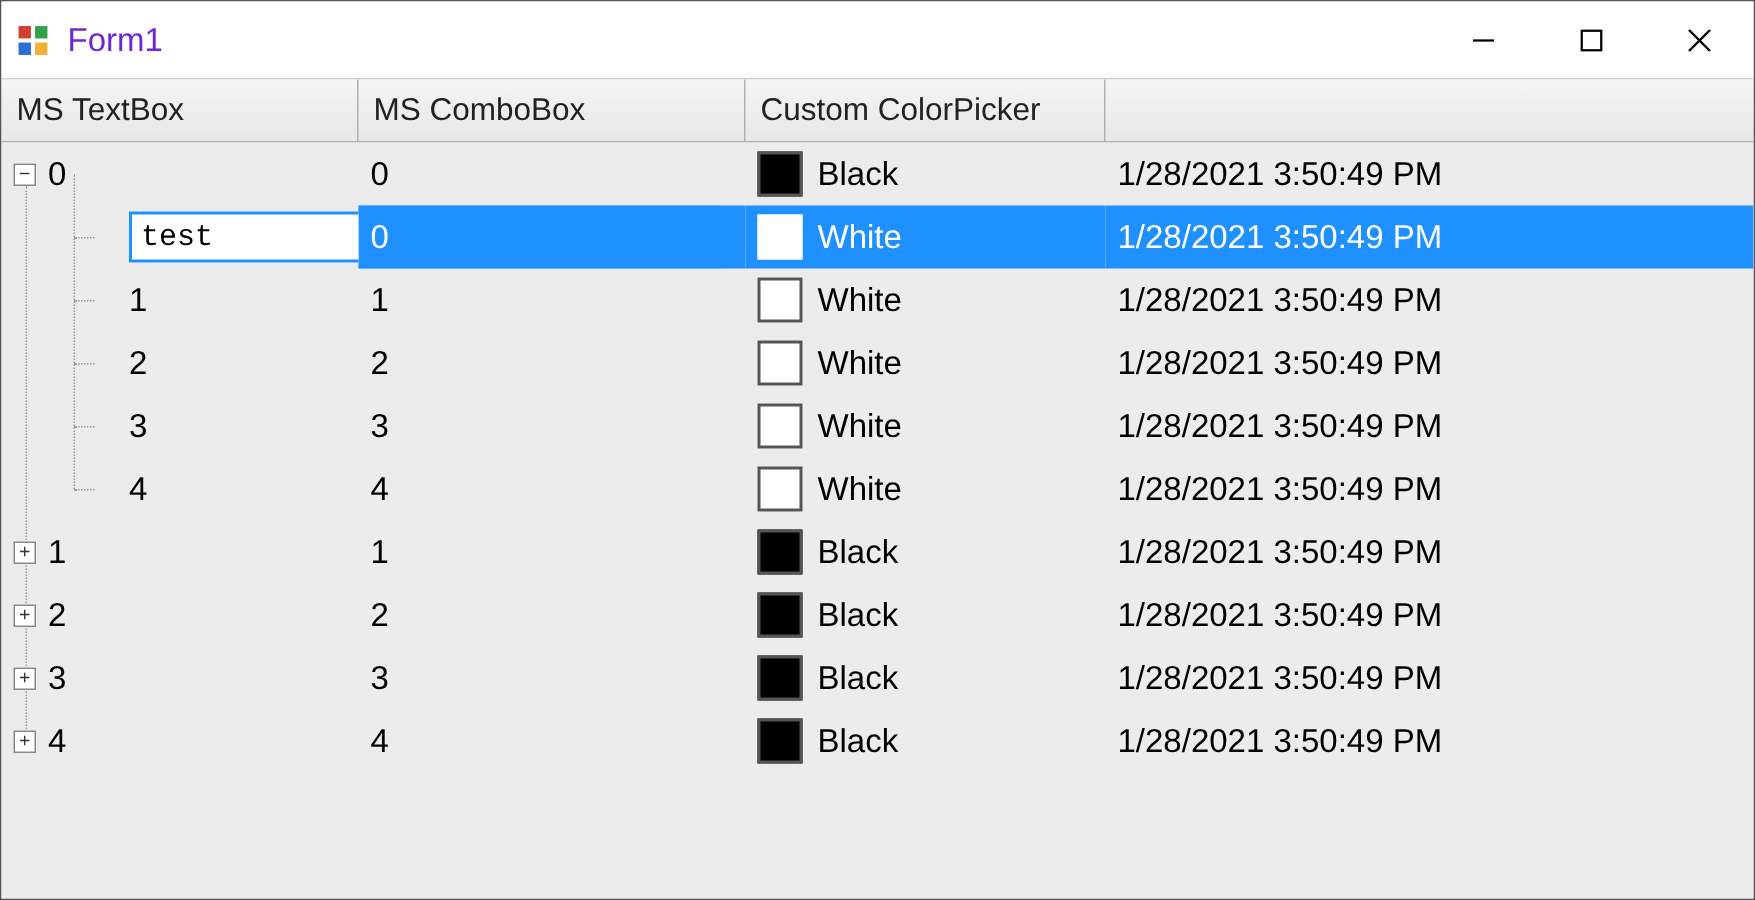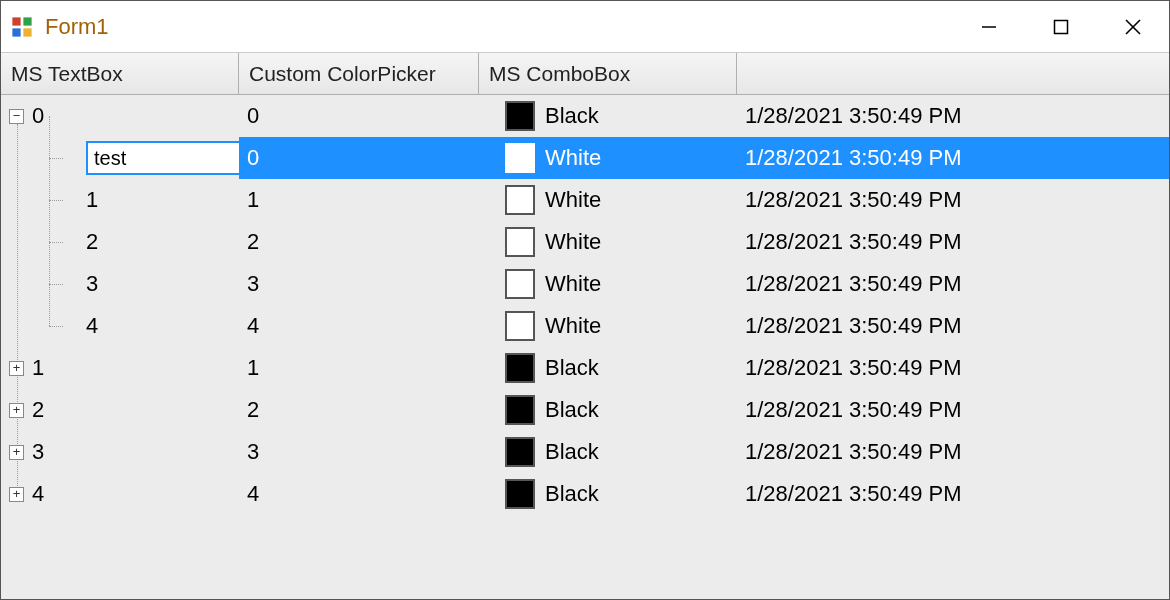--- a/index.html
+++ b/index.html
@@ -30,21 +30,21 @@
     border-bottom: 1px solid #ccc;
   }
   .titlebar .app-icon {
     width: 22px; height: 22px;
     margin: 0 12px 0 10px;
     display: inline-block;
   }
   .titlebar .title {
     flex: 1;
     font-size: 22px;
-    color: #a16207;
+    color: #6d28d9;
   }
   .titlebar .win-btns {
     display: flex;
     height: 100%;
   }
   .titlebar .win-btn {
     width: 72px;
     display: flex;
     align-items: center;
     justify-content: center;
@@ -131,21 +131,21 @@
   .tree-label {
     font-size: 22px;
   }
   .edit-input {
     height: 34px;
     width: 156px;
     border: 2px solid #1e90ff;
     background: #fff;
     padding: 0 6px;
     font-size: 20px;
-    font-family: Liberation Sans, sans-serif;
+    font-family: Liberation Mono, monospace;
   }
   .combo-edit {
     background: #1e90ff;
     color: #fff;
     width: 100%;
     height: 100%;
     display: flex;
     align-items: center;
     padding: 0 8px;
     margin: 0 -8px;
@@ -200,22 +200,22 @@
         <svg width="20" height="20" viewBox="0 0 20 20">
             <line x1="3" y1="3" x2="17" y2="17" stroke="#000" stroke-width="1.6"></line>
             <line x1="17" y1="3" x2="3" y2="17" stroke="#000" stroke-width="1.6"></line>
           </svg>
       </div>
     </div>
   </div>
 
   <div class="grid-header">
     <div class="hcell c0">MS TextBox</div>
+    <div class="hcell c1">MS ComboBox</div>
     <div class="hcell c2">Custom ColorPicker</div>
-    <div class="hcell c1">MS ComboBox</div>
   </div>
 
   <div class="grid-body" id="grid-body">
       <div class="row">
         <div class="cell c0">
           <div class="tree">
             <div class="indent-wrap" style="padding-left: 8px;">
               <div class="expander">−</div>
               <span class="tree-label">0</span>
             </div>

